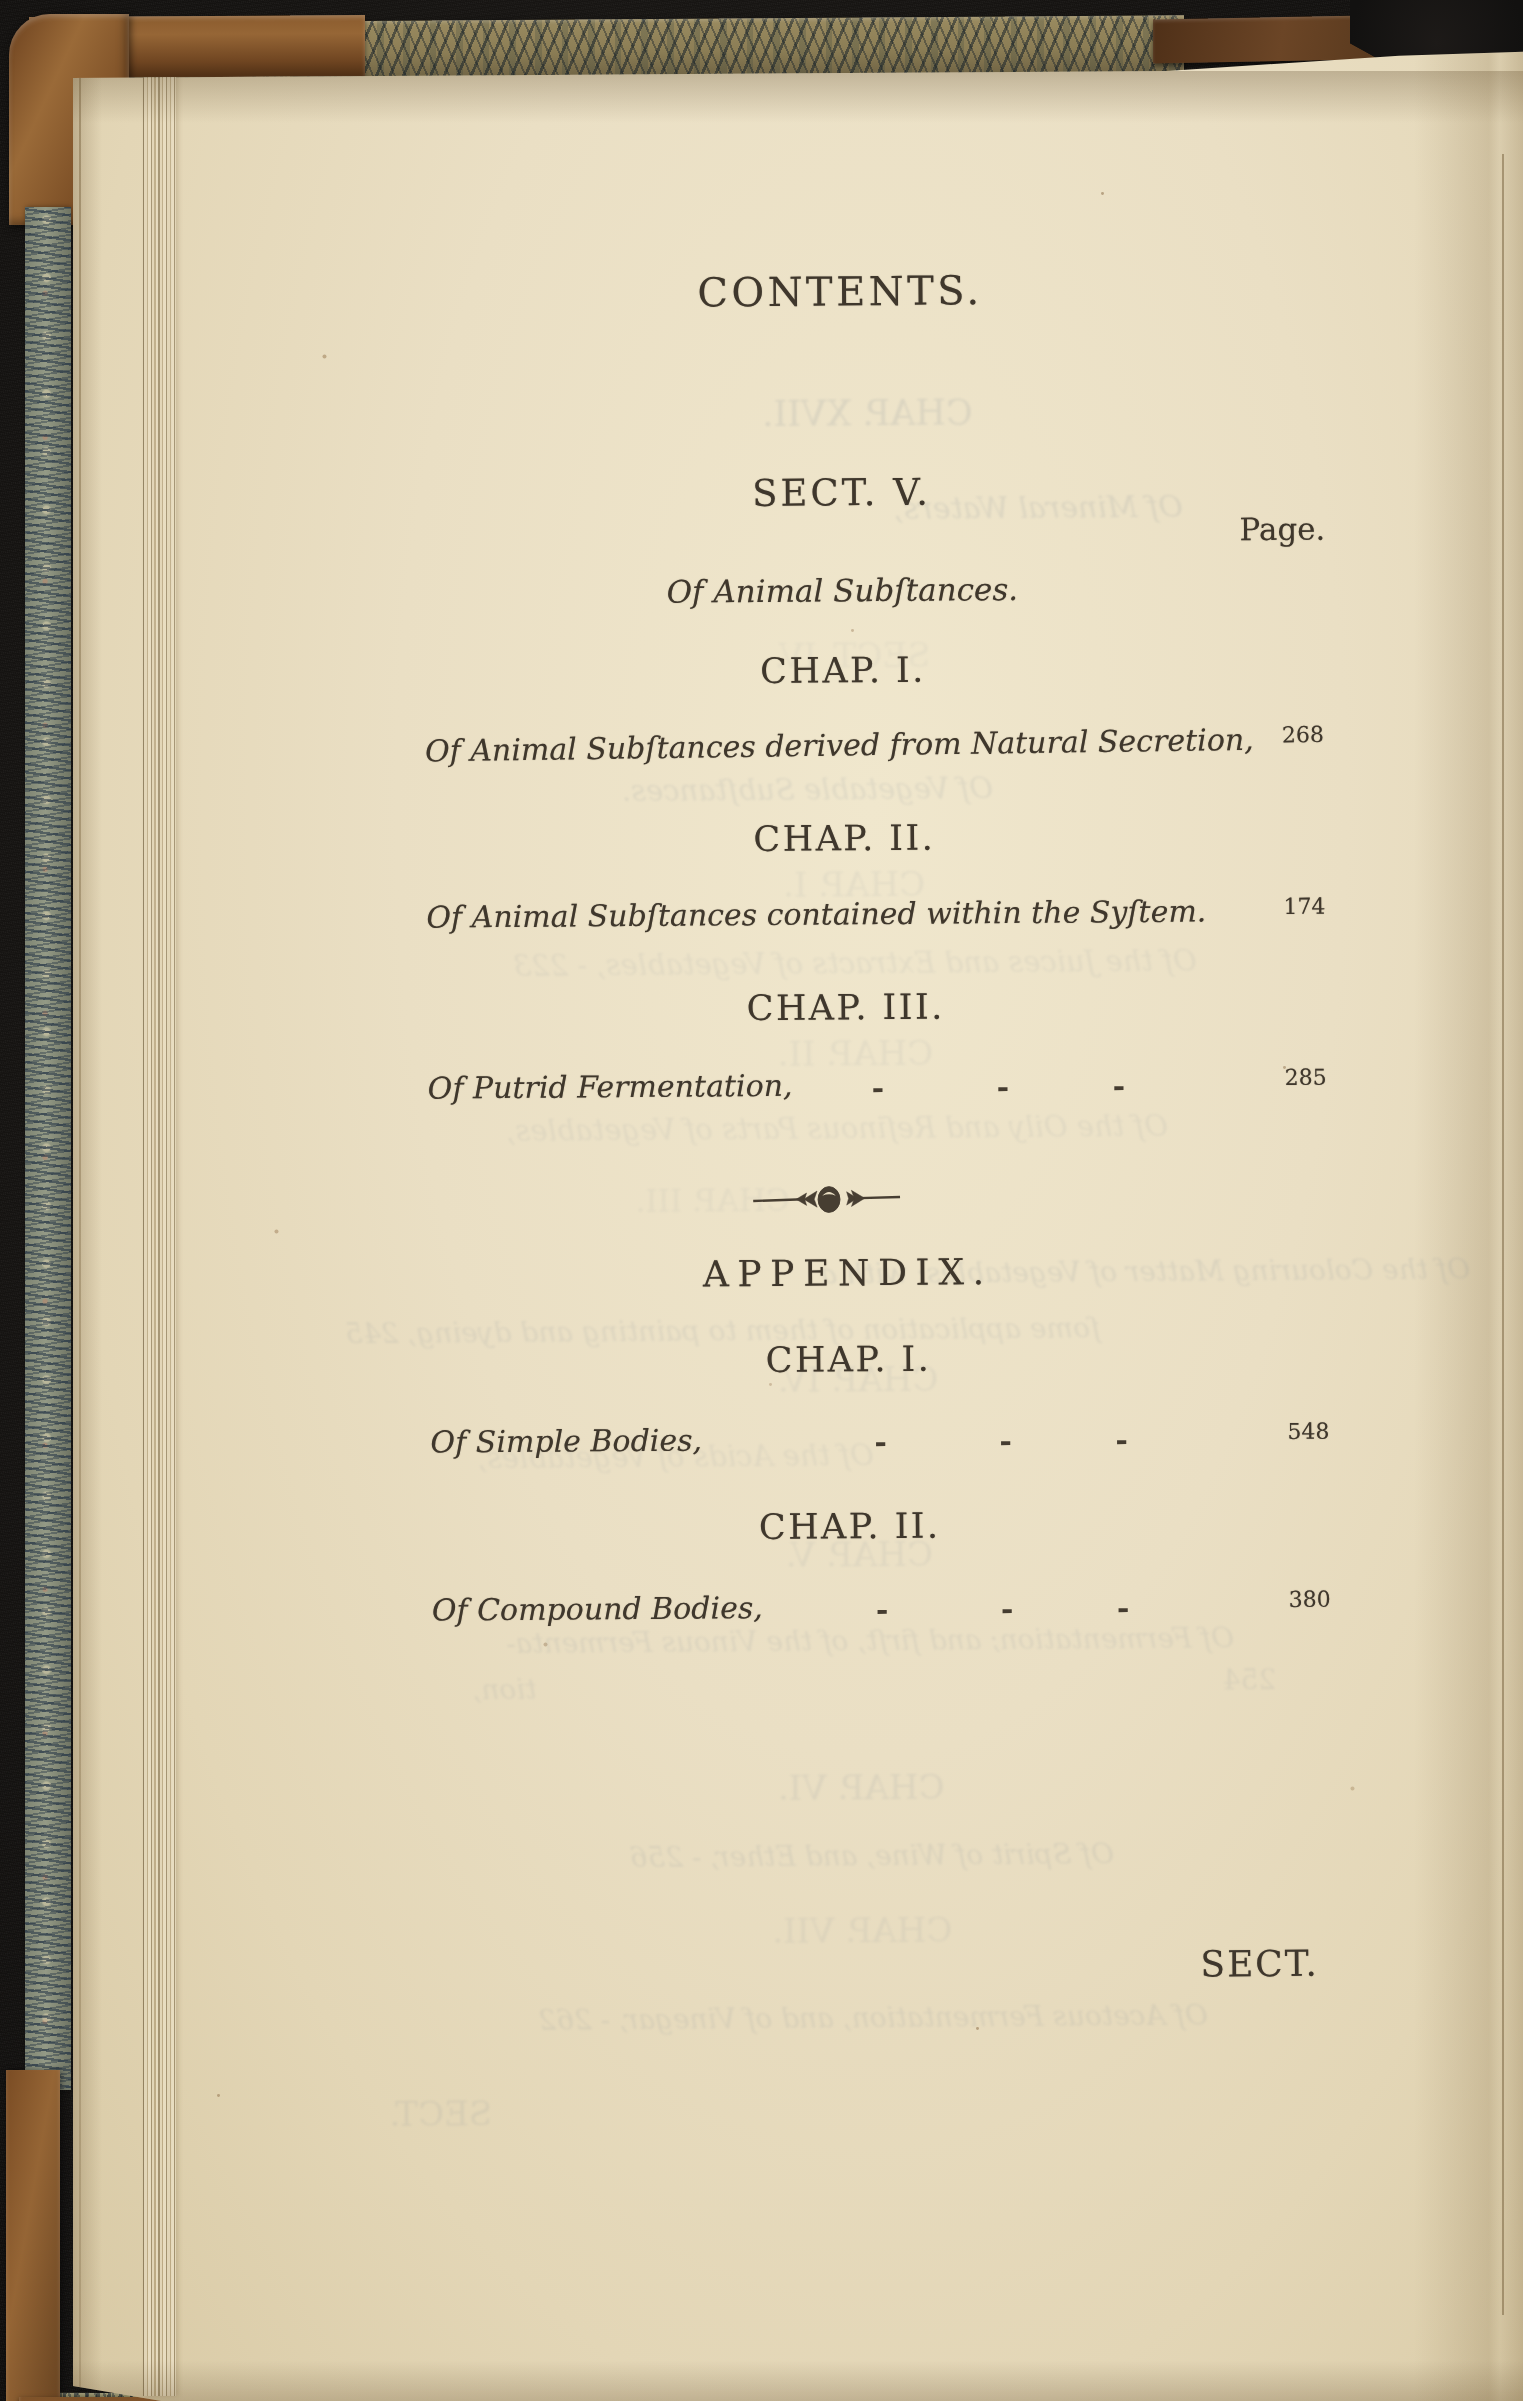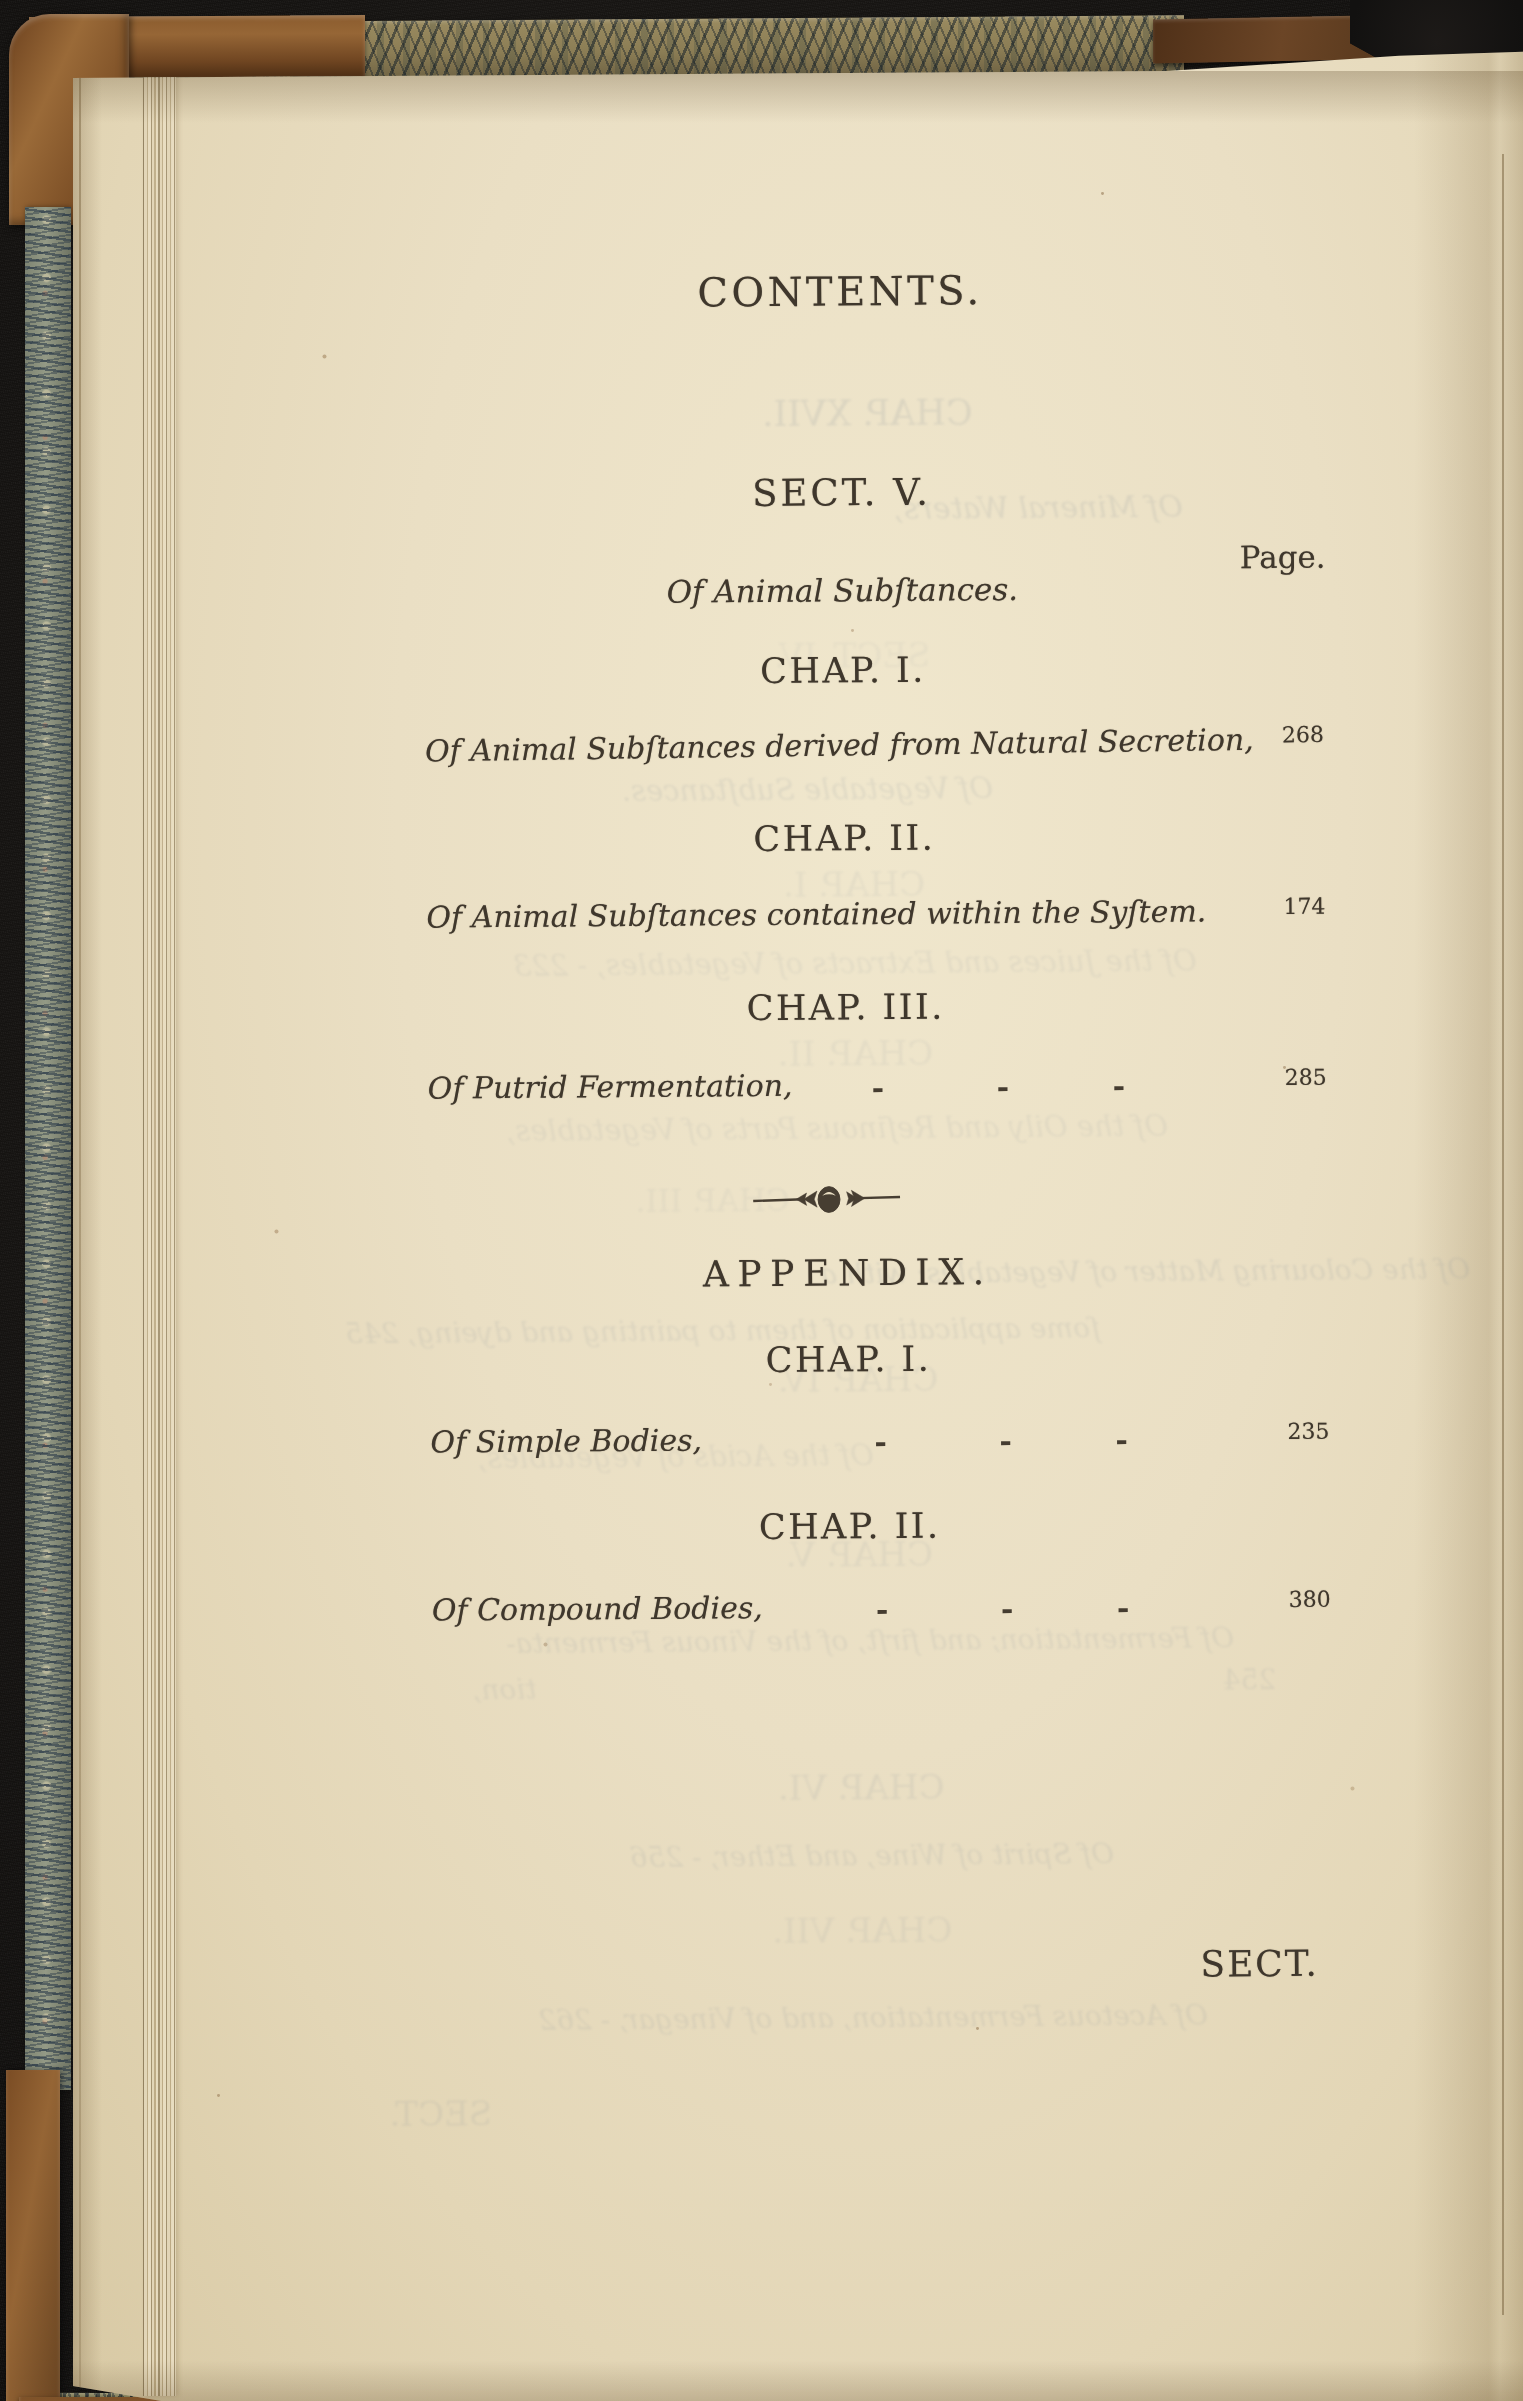--- a/index.html
+++ b/index.html
@@ -130,21 +130,21 @@
       903px 1979px 0 0 rgba(122,86,48,0.55), 1278px 1739px 0 0.5px rgba(130,92,50,0.35),
       144px 2046px 0 0 rgba(122,86,48,0.5), 696px 1335px 0 0 rgba(128,90,52,0.35);
     opacity:.8;
   }
   
   .ink{position:absolute; left:0; top:0; width:1524px; height:2480px; transform:rotate(-0.45deg); transform-origin:50% 40%;}
   .ink .t{position:absolute; color:#3f372c; text-shadow:0 0 1px rgba(63,55,44,0.5); white-space:nowrap; line-height:1;}
   .center-line{left:269px; width:1153px; text-align:center;}
   .pg-heading{top:272px; font-size:40px; letter-spacing:3.4px;}
   .sect-heading{top:475px; font-size:37px; letter-spacing:2.9px;}
-  .page-label{top:518px; right:195px; font-size:31px; text-align:right;margin-top:28px;}
+  .page-label{top:518px; right:195px; font-size:31px; text-align:right;}
   .subtitle{top:576px; font-size:31px; font-style:italic;}
   .chap1{top:654px;} .chap2{top:822px;} .chap3{top:991px;}
   .chapA1{top:1343px;} .chapA2{top:1510px;}
   .chap-head{font-size:35px; letter-spacing:2.4px;}
   .appendix-heading{top:1256px; font-size:36px; letter-spacing:8.6px;}
   .toc-row{position:absolute; left:427px; right:198px; height:44px;}
   .row1{top:731px; transform:rotate(-0.35deg);} .row2{top:900px;} .row3{top:1071px;}
   .row4{top:1425px;} .row5{top:1593px;}
   .entry-text{position:absolute; left:0; top:0; font-size:30px; font-style:italic; color:#3f372c; text-shadow:0 0 1px rgba(63,55,44,0.5); white-space:nowrap; line-height:1;}
   .pagenum{position:absolute; right:0; top:0; font-size:22px; color:#3f372c; text-shadow:0 0 1px rgba(63,55,44,0.5); line-height:1;}
@@ -252,21 +252,21 @@
     </svg>
 
     <div class="t center-line appendix-heading">APPENDIX.</div>
 
     <div class="t center-line chap-head chapA1">CHAP. I.</div>
     <div class="toc-row row4">
       <span class="entry-text">Of Simple Bodies,</span>
       <span class="dash d1">-</span>
       <span class="dash d2">-</span>
       <span class="dash d3">-</span>
-      <span class="pagenum">235</span>
+      <span class="pagenum">548</span>
     </div>
 
     <div class="t center-line chap-head chapA2">CHAP. II.</div>
     <div class="toc-row row5">
       <span class="entry-text">Of Compound Bodies,</span>
       <span class="dash d1">-</span>
       <span class="dash d2">-</span>
       <span class="dash d3">-</span>
       <span class="pagenum">380</span>
     </div>

